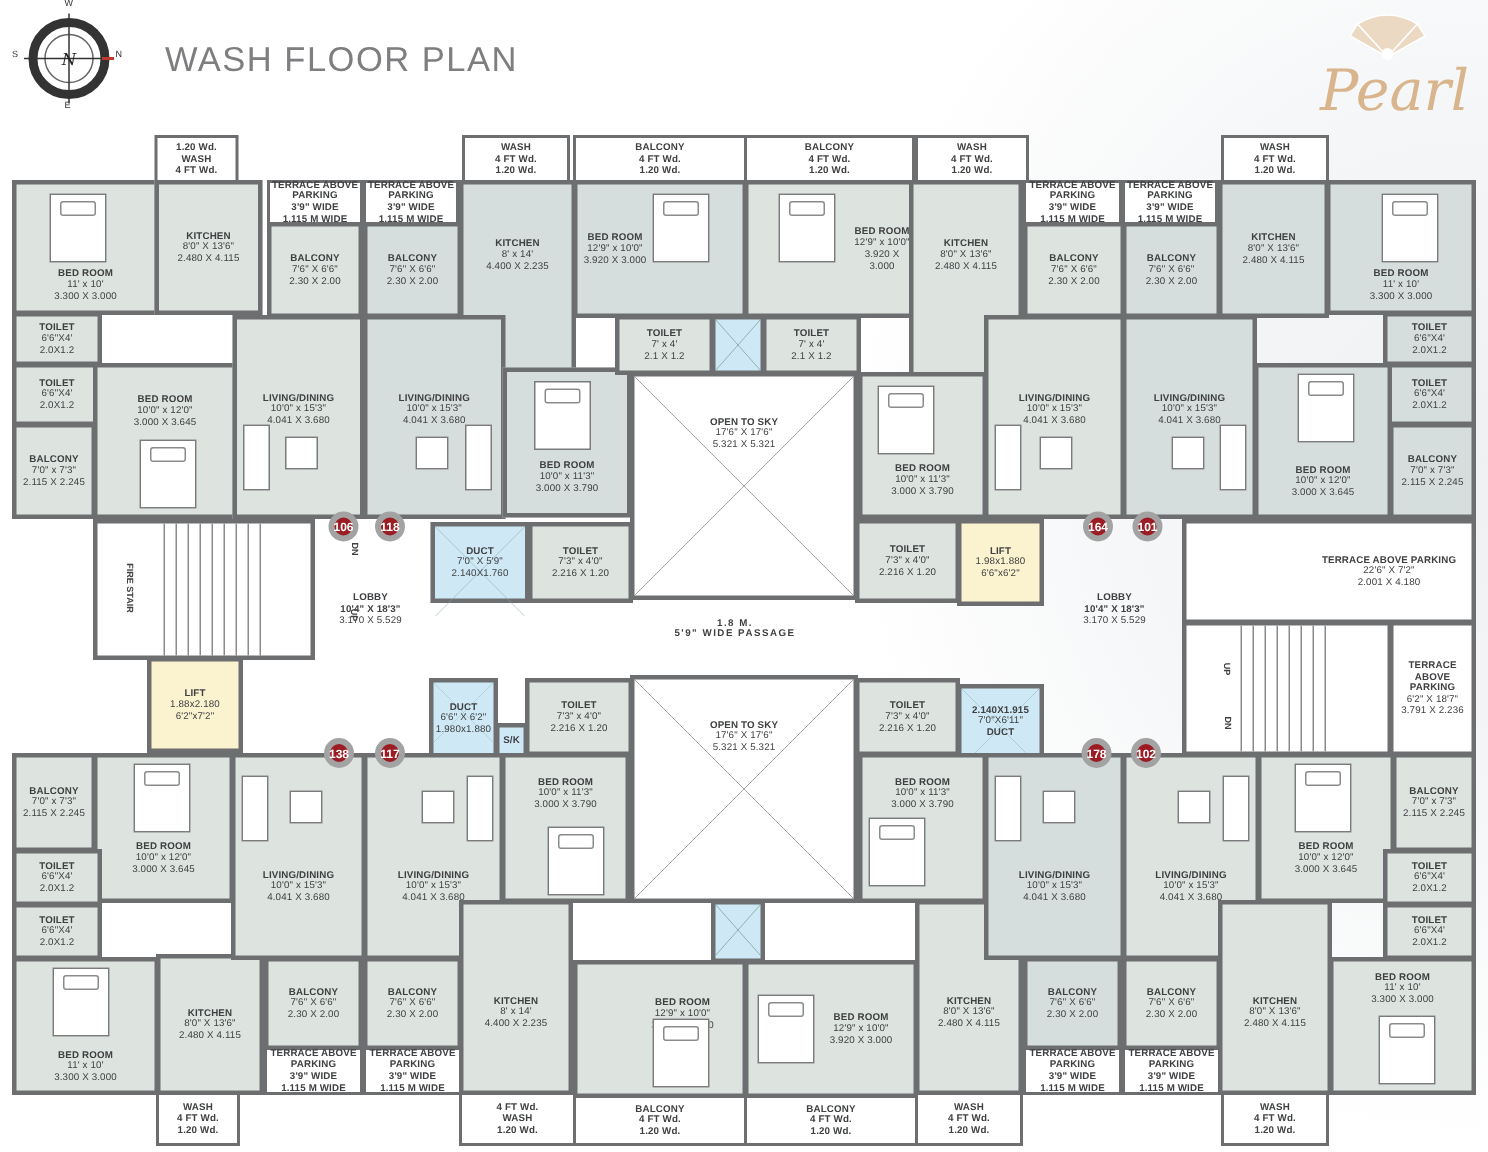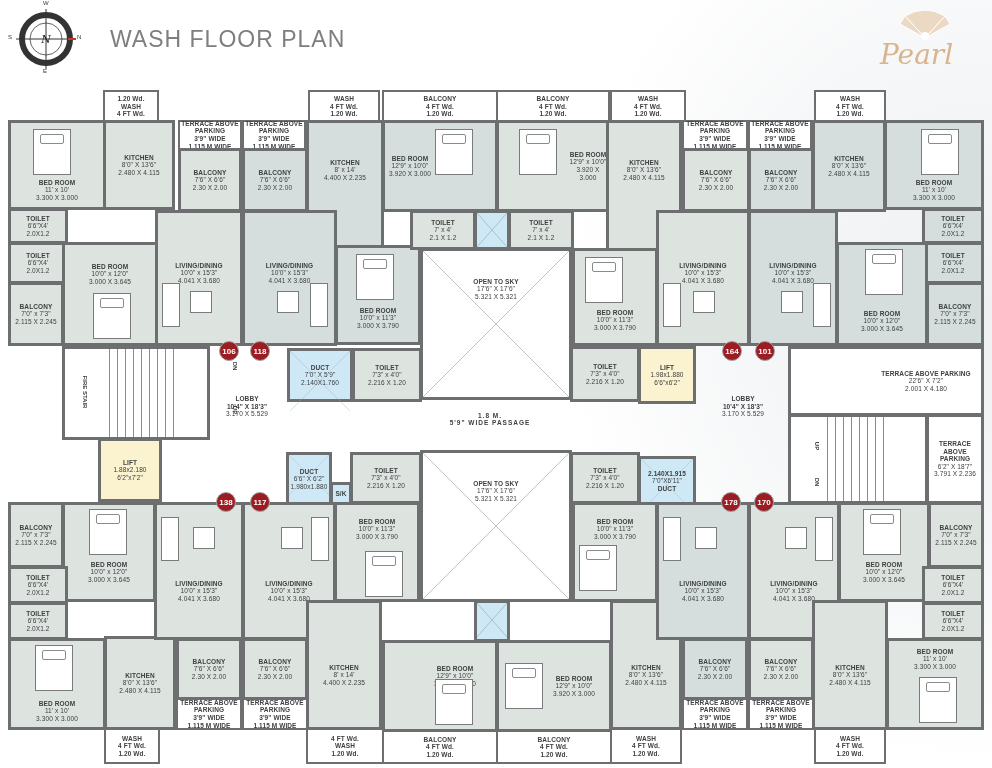--- a/index.html
+++ b/index.html
@@ -3,36 +3,36 @@
 <meta charset="utf-8">
 <style>
   * { box-sizing: border-box; margin: 0; padding: 0; }
   html, body { width: 992px; height: 768px; overflow: hidden; background: #ffffff; }
   body { position: relative; font-family: "Liberation Sans", sans-serif; }
   .bg-swoosh { position: absolute; left: 560px; top: 0; width: 460px; height: 768px;
     background: radial-gradient(ellipse at 90% 40%, #eef0f2 0%, #f6f7f8 40%, #ffffff 70%); }
   .title { position: absolute; left: 110px; top: 26px; font-size: 23px; letter-spacing: 1px; color: #7e7e80; font-weight: 400; }
   .compass { position: absolute; left: 10px; top: 3px; width: 72px; height: 72px; }
   .logo { position: absolute; left: 870px; top: 6px; width: 110px; height: 76px; }
-  .logo-text { position: absolute; left: 880px; top: 38px; font-family: "DejaVu Serif", serif; font-style: italic; font-size: 28px; color: #d9b58d; }
+  .logo-text { position: absolute; left: 880px; top: 38px; font-family: "DejaVu Serif", serif; font-style: italic; font-size: 38px; color: #d9b58d; }
 
   .plan { position: absolute; left: 0; top: 0; width: 992px; height: 768px; }
   .room { position: absolute; border: 3px solid #6d6e70; display: flex; flex-direction: column; align-items: center; justify-content: center; text-align: center; }
   .room.thin { border-width: 2px; }
   .g { background: #dde3df; }
   .b { background: #d5dedd; }
   .w { background: #ffffff; }
   .duct { background: #cfe8f5; }
   .lift { background: #fbf2cf; }
   .open { background: #ffffff; }
   .lbl { font-size: 6.5px; line-height: 7.6px; color: #3f4042; font-weight: 700; letter-spacing: .1px; }
   .lbl .n { display: block; }
   .lbl .d { display: block; font-weight: 400; }
   .xline { position: absolute; inset: 0; }
-  .badge { position: absolute; width: 20px; height: 20px; border-radius: 50%; background: #9b1c23; color: #fff; font-size: 8px; font-weight: 700; display: flex; align-items: center; justify-content: center; border: 1px solid #a3a3a3; }
+  .badge { position: absolute; width: 20px; height: 20px; border-radius: 50%; background: #9b1c23; color: #fff; font-size: 8px; font-weight: 700; display: flex; align-items: center; justify-content: center; border: 4px solid #a3a3a3; }
   .passage { position: absolute; left: 410px; top: 412px; width: 160px; text-align: center; font-size: 6.5px; font-weight: 700; color: #3f4042; letter-spacing: 1px; }
   .stairs { position: absolute; border: 3px solid #6d6e70; background: #fff; }
   .stairs .tread { position: absolute; top: 0; bottom: 0; width: 1px; background: #8a8b8d; }
   .vtext { position: absolute; transform: rotate(90deg); font-size: 6px; font-weight: 700; color: #3f4042; white-space: nowrap; }
   .bed { position: absolute; width: 38px; height: 46px; border: 1px solid #7a7b7d; background: #fff; }
   .bed:before { content: ""; position: absolute; left: 6px; right: 6px; top: 4px; height: 8px; border: 1px solid #8a8b8d; border-radius: 2px; }
   .sofa { position: absolute; border: 1px solid #7a7b7d; background: #fff; }
 </style>
 </head>
 <body>
@@ -798,14 +798,14 @@
       </div>
   </div>
 
   <div class="badge" style="left:219px;top:341px;">106</div>
   <div class="badge" style="left:250px;top:341px;">118</div>
   <div class="badge" style="left:722px;top:341px;">164</div>
   <div class="badge" style="left:755px;top:341px;">101</div>
   <div class="badge" style="left:216px;top:492px;">138</div>
   <div class="badge" style="left:250px;top:492px;">117</div>
   <div class="badge" style="left:721px;top:492px;">178</div>
-  <div class="badge" style="left:754px;top:492px;">170</div>
+  <div class="badge" style="left:754px;top:492px;">102</div>
 </div>
 
 </body></html>

